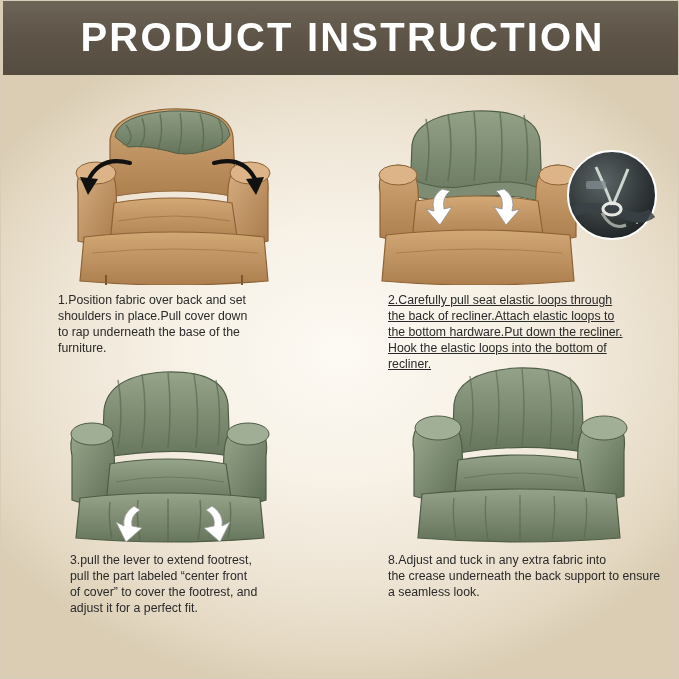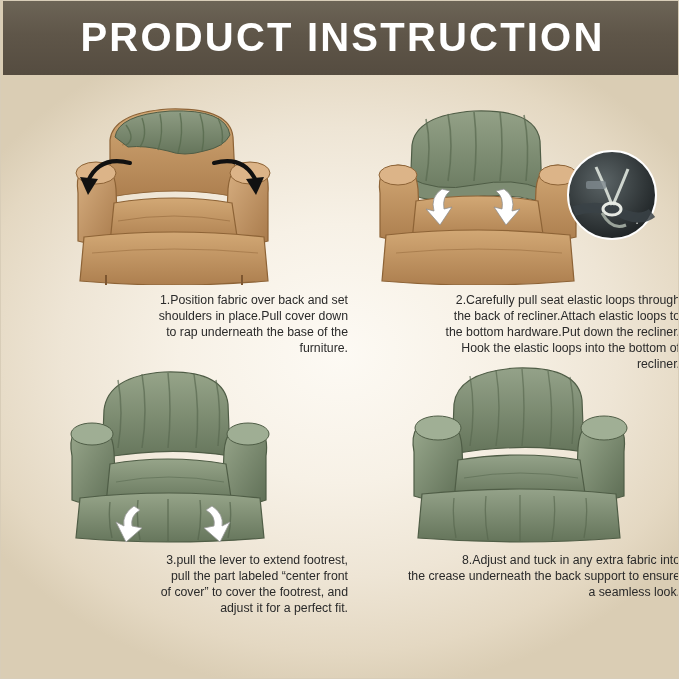--- a/index.html
+++ b/index.html
@@ -55,21 +55,20 @@
   .steps {
     position: absolute;
     left: 0;
     top: 75px;
     width: 679px;
     height: 604px;
   }
   .step {
     position: absolute;
     width: 330px;
-    text-align: right;
   }
   .step-img {
     position: relative;
     width: 100%;
     overflow: hidden;
   }
   .step-caption {
     font-size: 12.3px;
     line-height: 1.30;
     color: #2a2a2a;
@@ -79,21 +78,21 @@
   
   .step-1 { left: 18px;  top: 10px; }
   .step-2 { left: 350px; top: 10px; }
   .step-3 { left: 18px;  top: 285px; }
   .step-4 { left: 350px; top: 285px; }
 
   .step-1 .step-img, .step-2 .step-img { height: 200px; }
   .step-3 .step-img, .step-4 .step-img { height: 185px; }
 
   .step-1 .step-caption { margin-left: 40px; margin-top: 8px; }
-  .step-2 .step-caption { margin-left: 38px; margin-top: 8px; }
+  .step-2 .step-caption { margin-left: 38px; margin-top: 8px; text-decoration: underline; }
   .step-3 .step-caption { margin-left: 52px; margin-top: 8px; }
   .step-4 .step-caption { margin-left: 38px; margin-top: 8px; }
 
   svg { display: block; }
 </style>
 </head>
 <body>
 
 <div class="page">
 

